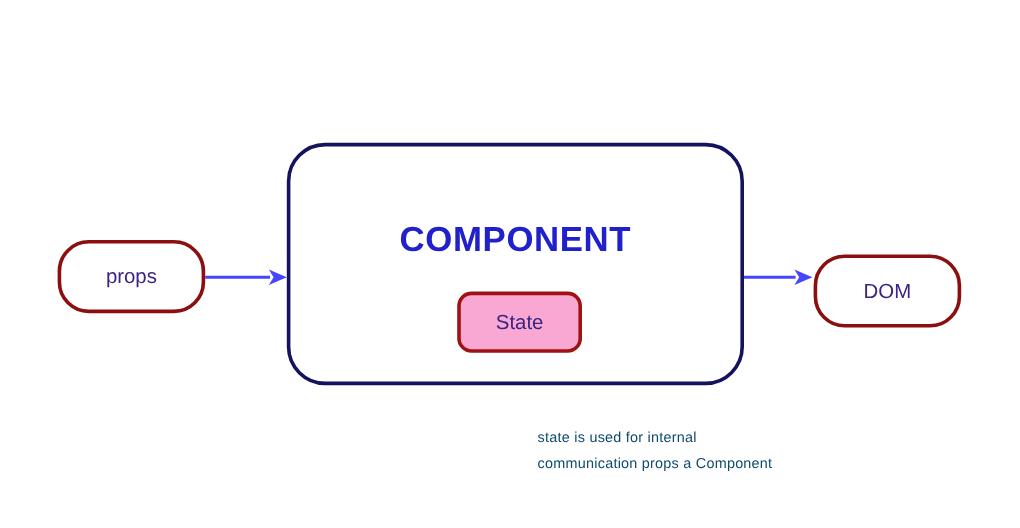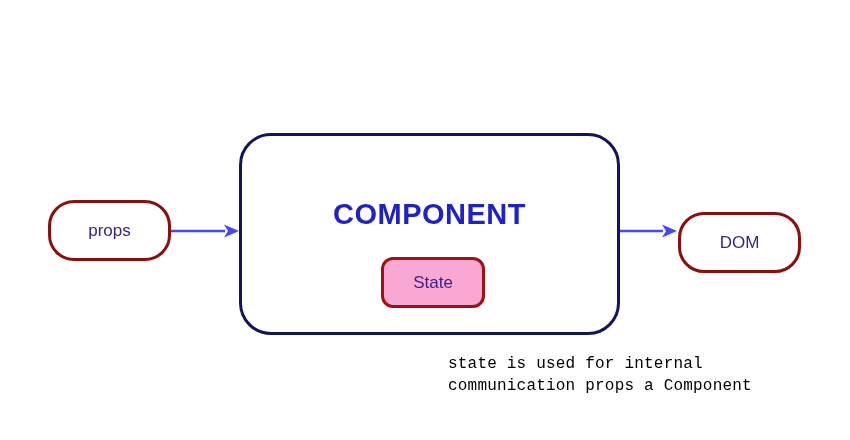--- a/index.html
+++ b/index.html
@@ -30,21 +30,21 @@
     font-size: 17px;
     color: #3b2483;
   }
 
   .props-box { left: 48px; top: 200px; }
   .dom-box   { left: 678px; top: 212px; }
 
   .component-box {
     position: absolute;
     left: 239px;
-    top: 133px;
+    top: 119px;
     width: 381px;
     height: 202px;
     border: 3px solid #13135f;
     border-radius: 32px;
     background: #ffffff;
   }
 
   .component-title {
     position: absolute;
     left: 0;
@@ -74,25 +74,25 @@
   }
 
   .arrow-svg { position: absolute; display: block; }
   .arrow-1 { left: 170px; top: 221px; }
   .arrow-2 { left: 620px; top: 221px; }
 
   .caption {
     position: absolute;
     left: 448px;
     top: 353px;
-    font-family: Liberation Mono, monospace;
-    font-size: 16px;
+    font-family: Liberation Sans, sans-serif;
+    font-size: 12px;
     line-height: 22px;
     letter-spacing: 0.2px;
-    color: #000000;
+    color: #0c4a6e;
   }
   .caption div { white-space: nowrap; }
 </style>
 </head>
 <body>
 
 <div class="canvas">
 
   <div class="node small-box props-box">
     <span>props</span>

